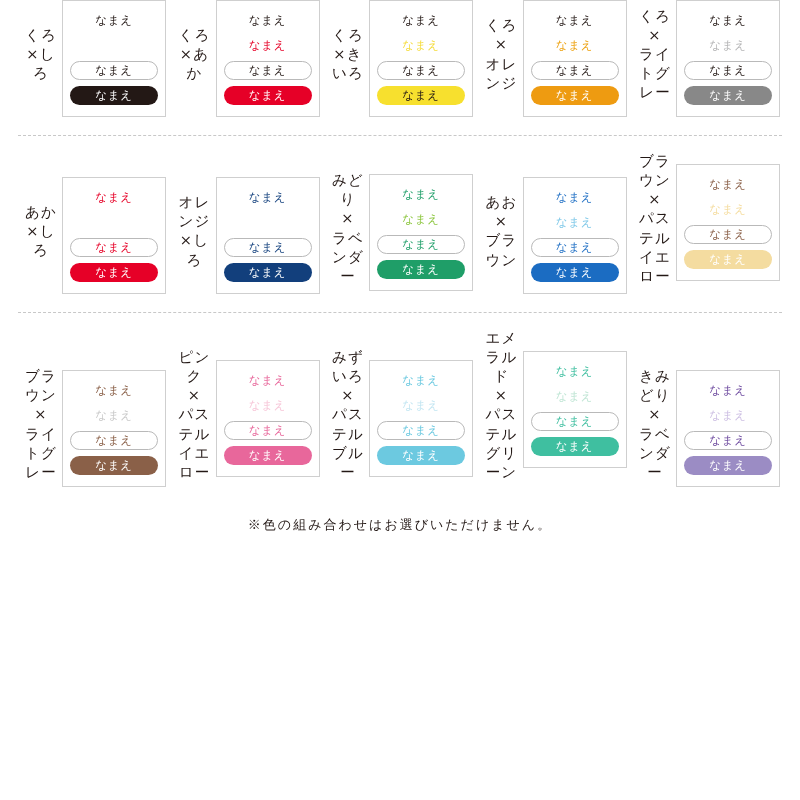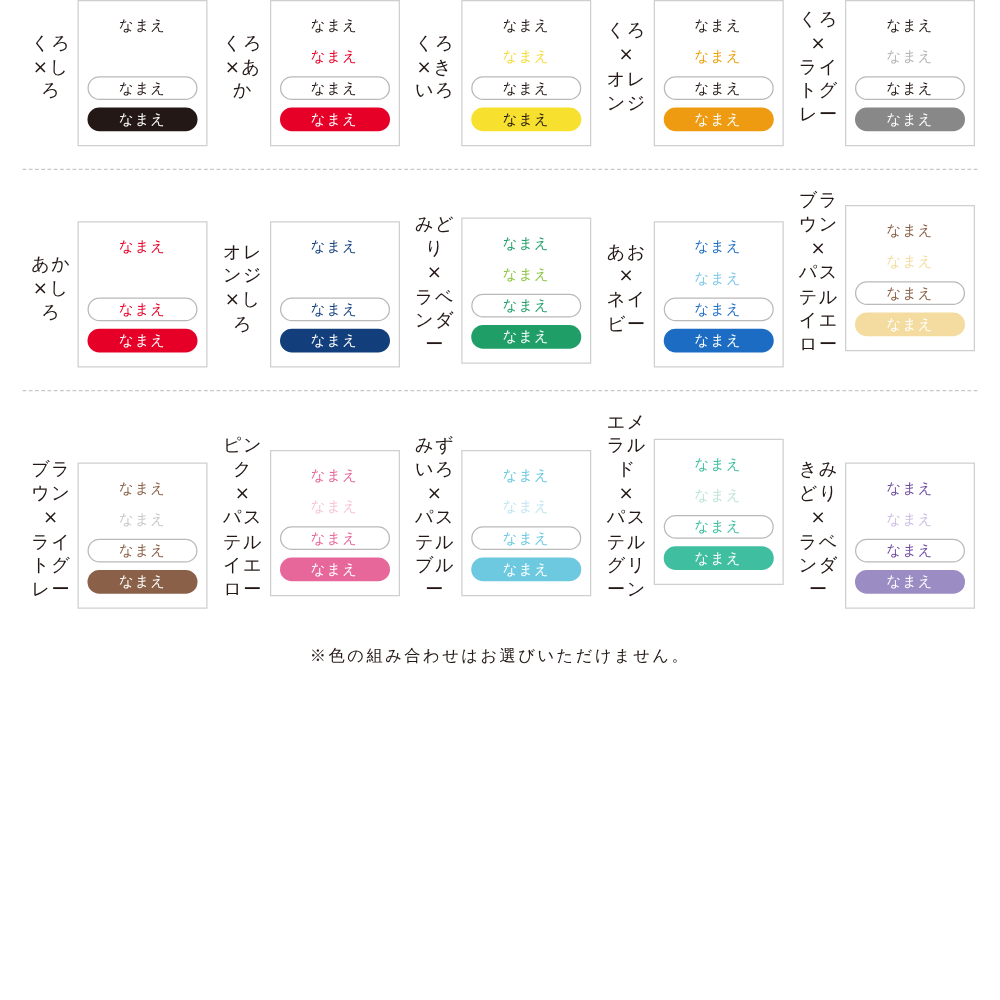--- a/index.html
+++ b/index.html
@@ -199,21 +199,21 @@
           <div class="swatch-card">
             <div class="tag plain" style="color: rgb(34, 160, 107);">なまえ</div>
             <div class="tag plain" style="color: rgb(140, 198, 62);">なまえ</div>
             <div class="tag outline" style="color: rgb(34, 160, 107); background: rgb(255, 255, 255);">なまえ</div>
             <div class="tag filled" style="color: rgb(255, 255, 255); background: rgb(31, 158, 104);">なまえ</div>
           </div>
         </div>
         <div class="cell">
           <div class="cell-label">あお
 ×
-ネイビー</div>
+ブラウン</div>
           <div class="swatch-card">
             <div class="tag plain" style="color: rgb(31, 111, 196);">なまえ</div>
             <div class="tag plain" style="color: rgb(126, 200, 232);">なまえ</div>
             <div class="tag outline" style="color: rgb(31, 111, 196); background: rgb(255, 255, 255);">なまえ</div>
             <div class="tag filled" style="color: rgb(255, 255, 255); background: rgb(27, 108, 194);">なまえ</div>
           </div>
         </div>
         <div class="cell">
           <div class="cell-label">ブラウン
 ×

